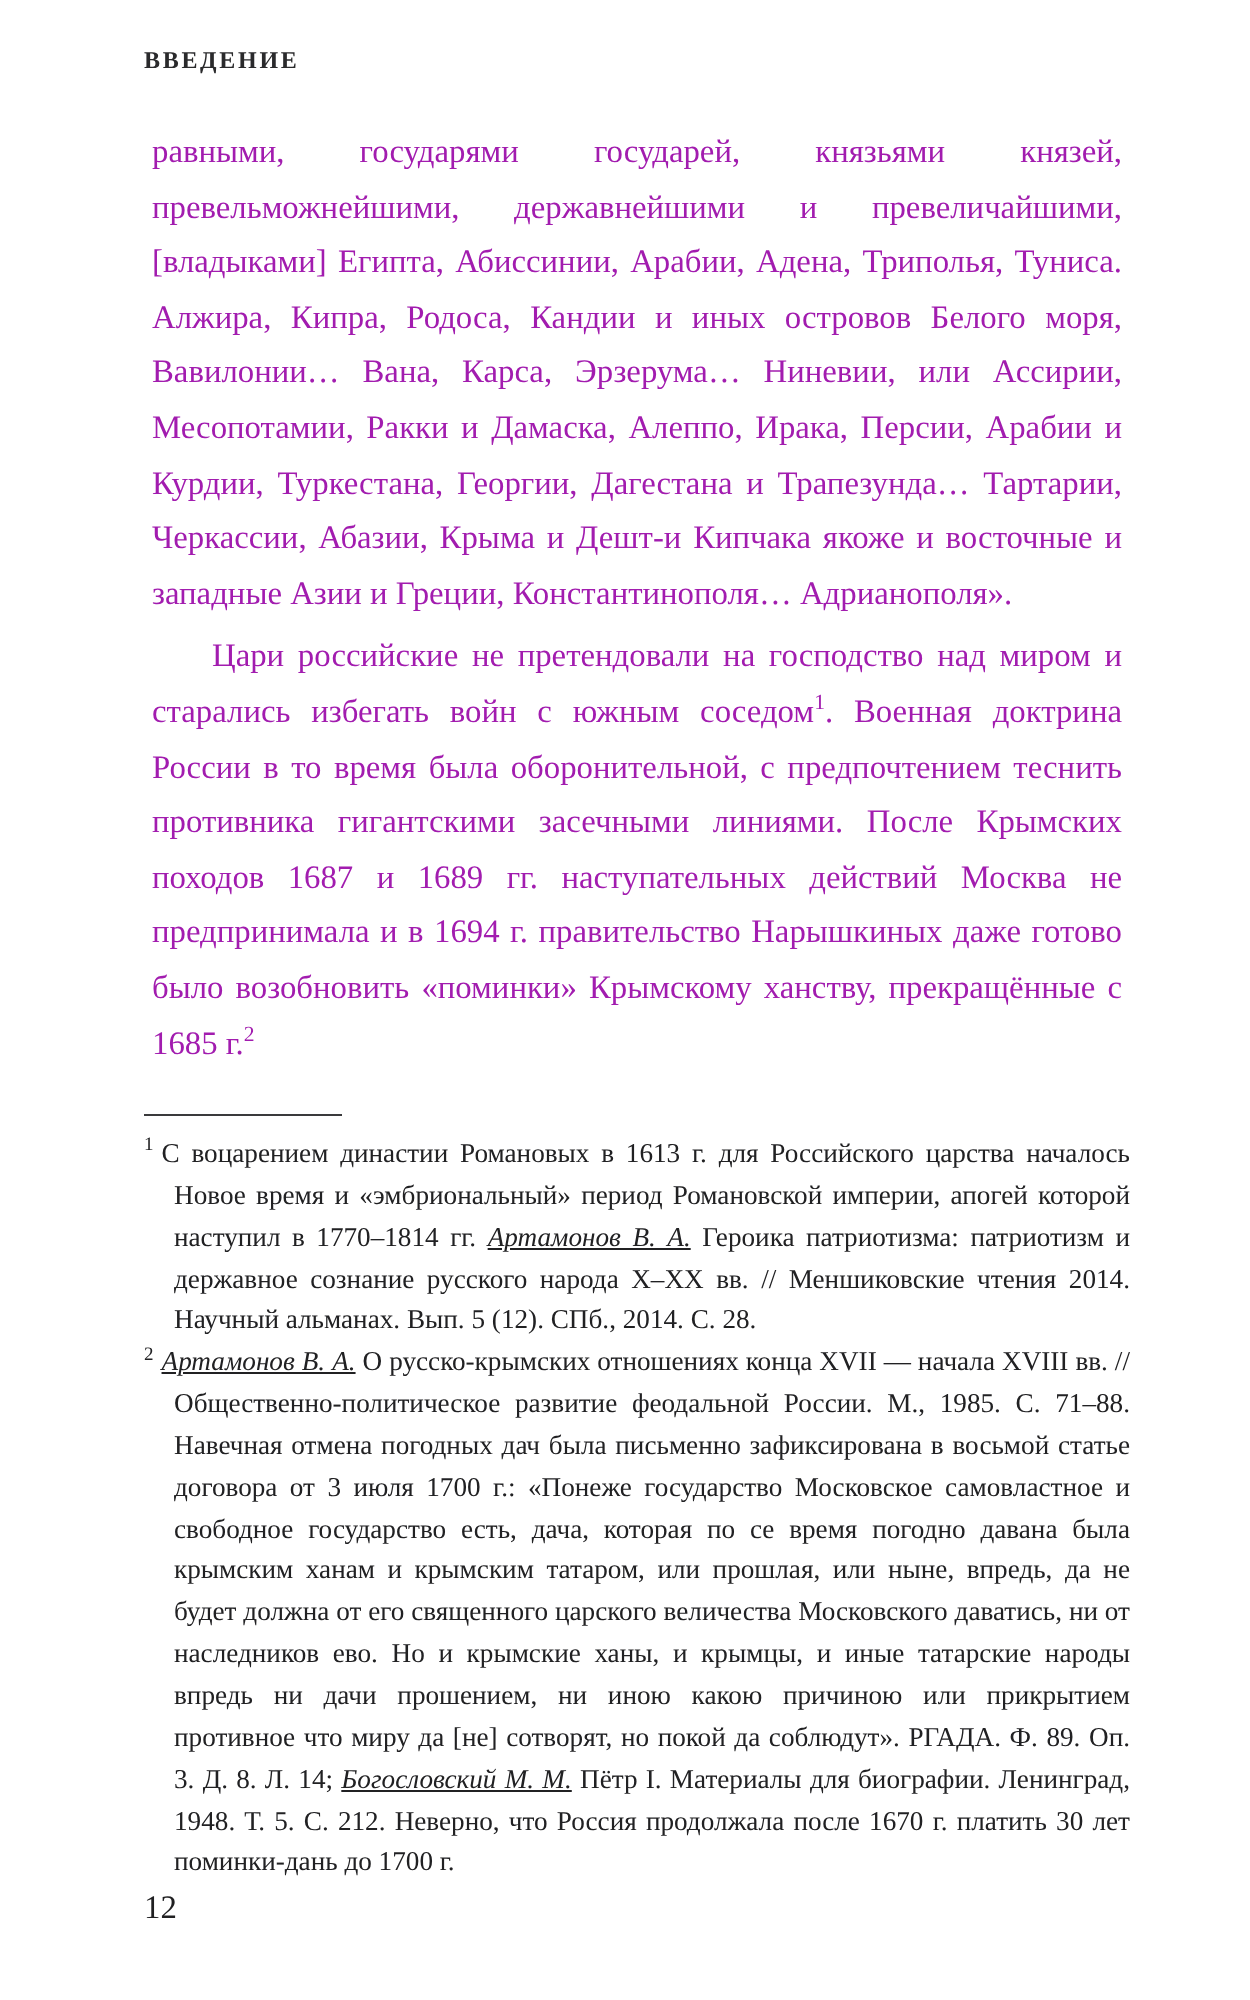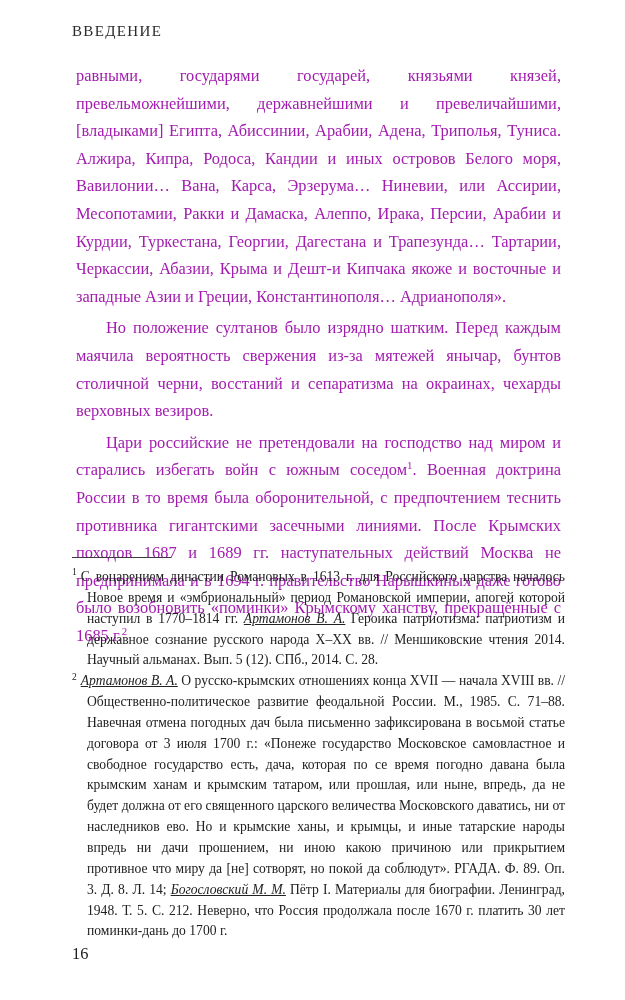--- a/index.html
+++ b/index.html
@@ -24,22 +24,22 @@
     box-sizing: border-box;
     background: #ffffff;
   }
 
   
   .running-head {
     position: absolute;
     left: 72px;
     top: 23px;
     font-family: "Liberation Serif", "DejaVu Serif", serif;
-    font-size: 15px;
-    font-weight: 400;
+    font-size: 12px;
+    font-weight: 700;
     letter-spacing: 1.35px;
     color: #2a2a2c;
     text-transform: uppercase;
     white-space: nowrap;
   }
 
   
   .body-block {
     position: absolute;
     left: 72px;
@@ -118,25 +118,24 @@
 </style>
 </head>
 <body>
 
 <div class="page">
 
   <div class="running-head">ВВЕДЕНИЕ</div>
 
   <div class="body-block">
     <p class="para">равными, государями государей, князьями князей, превельможнейшими, державнейшими и превеличайшими, [владыками] Египта, Абиссинии, Арабии, Адена, Триполья, Туниса. Алжира, Кипра, Родоса, Кандии и иных островов Белого моря, Вавилонии… Вана, Карса, Эрзерума… Ниневии, или Ассирии, Месопотамии, Ракки и Дамаска, Алеппо, Ирака, Персии, Арабии и Курдии, Туркестана, Георгии, Дагестана и Трапезунда… Тартарии, Черкассии, Абазии, Крыма и Дешт-и Кипчака якоже и восточные и западные Азии и Греции, Константинополя… Адрианополя».</p>
-    <p class="para">Но положение султанов было изрядно шатким. Перед каждым маячила вероятность свержения из-за мятежей янычар, бунтов столичной черни, восстаний и сепаратизма на окраинах, чехарды верховных везиров.</p>
     <p class="para"><span>Цари российские не претендовали на господство над миром и старались избегать войн с южным соседом</span><sup class="fn-ref">1</sup><span>. Военная доктрина России в то время была оборонительной, с предпочтением теснить противника гигантскими засечными линиями. После Крымских походов 1687 и 1689 гг. наступательных действий Москва не предпринимала и в 1694 г. правительство Нарышкиных даже готово было возобновить «поминки» Крымскому ханству, прекращённые с 1685 г.</span><sup class="fn-ref">2</sup><span></span></p>
   </div>
 
   <div class="footnotes">
     <hr class="fn-rule">
     <p class="footnote"><sup class="fn-num">1</sup><span>С воцарением династии Романовых в 1613 г. для Российского царства началось Новое время и «эмбриональный» период Романовской империи, апогей которой наступил в 1770–1814 гг. </span><i>Артамонов В. А.</i><span> Героика патриотизма: патриотизм и державное сознание русского народа X–XX вв. // Меншиковские чтения 2014. Научный альманах. Вып. 5 (12). СПб., 2014. С. 28.</span></p>
     <p class="footnote"><sup class="fn-num">2</sup><i>Артамонов В. А.</i><span> О русско-крымских отношениях конца XVII — начала XVIII вв. // Общественно-политическое развитие феодальной России. М., 1985. С. 71–88. Навечная отмена погодных дач была письменно зафиксирована в восьмой статье договора от 3 июля 1700 г.: «Понеже государство Московское самовластное и свободное государство есть, дача, которая по се время погодно давана была крымским ханам и крымским татаром, или прошлая, или ныне, впредь, да не будет должна от его священного царского величества Московского даватись, ни от наследников ево. Но и крымские ханы, и крымцы, и иные татарские народы впредь ни дачи прошением, ни иною какою причиною или прикрытием противное что миру да [не] сотворят, но покой да соблюдут». РГАДА. Ф. 89. Оп. 3. Д. 8. Л. 14; </span><i>Богословский М. М.</i><span> Пётр I. Материалы для биографии. Ленинград, 1948. Т. 5. С. 212. Неверно, что Россия продолжала после 1670 г. платить 30 лет поминки-дань до 1700 г.</span></p>
   </div>
 
-  <div class="folio">16</div>
+  <div class="folio">12</div>
 
 </div>
 
 </body></html>

